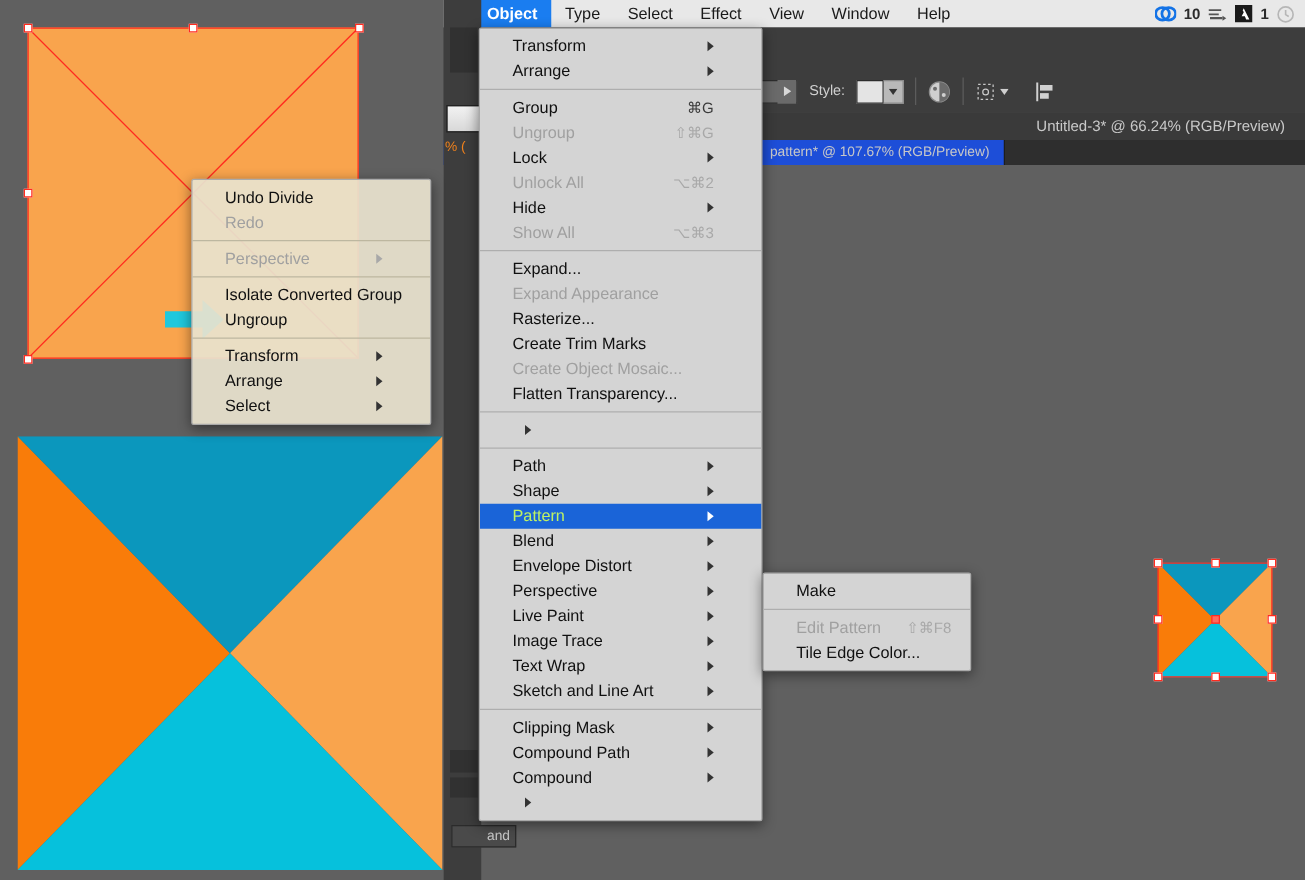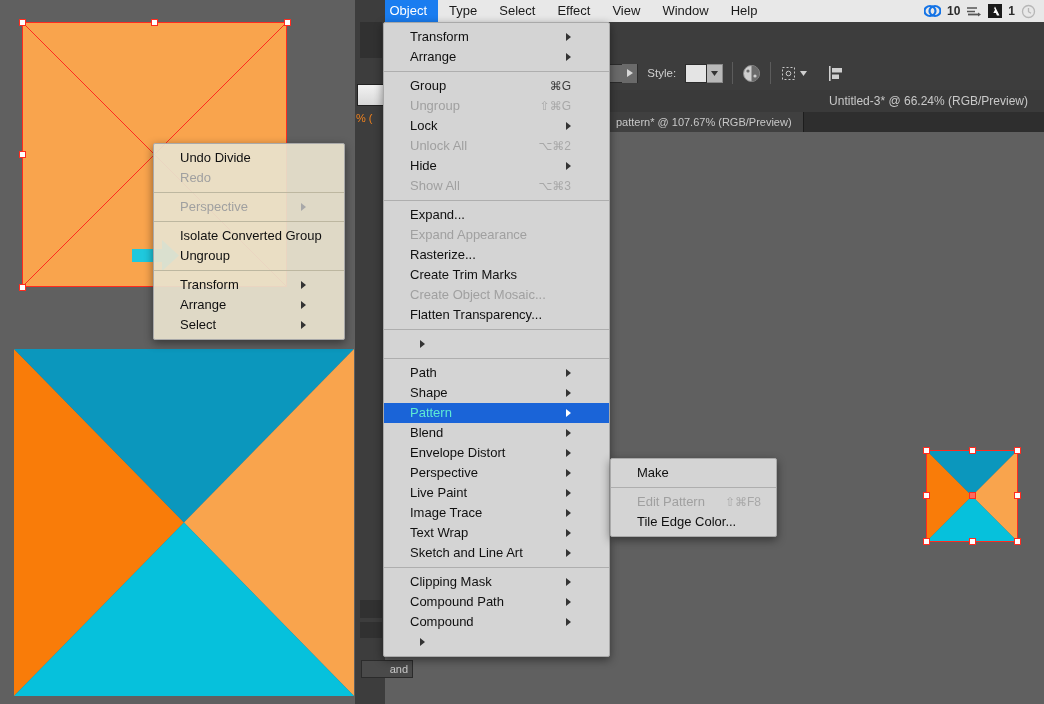--- a/index.html
+++ b/index.html
@@ -47,21 +47,21 @@
   .chrome {
     position:absolute; left:355px; top:0; width:689px; height:704px;
     background:#4b4b4b;
   }
   .menubar {
     position:absolute; left:0; top:0; width:689px; height:22px;
     background:#e8e8e8; display:flex; align-items:center;
     font-size:13px; color:#1a1a1a;
   }
   .menubar .mi { padding:0 11px; line-height:22px; height:22px; white-space:nowrap; }
-  .menubar .mi.active { background:#1a7df0; color:#fff; font-weight:normal; }
+  .menubar .mi.active { background:#1a7df0; color:#fff; font-weight:bold; }
   .menubar .mi.first { padding-left:6px; }
   .menubar .spacer { flex:1; }
   .menubar .tray { display:flex; align-items:center; gap:6px; padding-right:8px; }
   .tray-num { font-size:12px; color:#2b2b2b; font-weight:bold; }
 
   .toolbar-top {
     position:absolute; left:0; top:22px; width:689px; height:34px;
     background:#3d3d3d;
   }
   .control-bar {
@@ -95,21 +95,21 @@
   .title-bar {
     position:absolute; left:0; top:90px; width:689px; height:22px;
     background:#3a3a3a; color:#c9c9c9; font-size:12px;
     display:flex; align-items:center; justify-content:flex-end; padding-right:16px;
   }
   .tab-row {
     position:absolute; left:0; top:112px; width:689px; height:20px;
     background:#2e2e2e; display:flex; align-items:stretch; font-size:11px;
   }
   .doc-tab { display:flex; align-items:center; gap:7px; padding:0 11px; color:#c8c8c8;
-     border-right:1px solid #1d1d1d; background:#404040; white-space:nowrap; }
+     border-right:1px solid #1d1d1d; background:#1d4ed8; white-space:nowrap; }
   .doc-tab .x { font-size:11px; color:#b0b0b0; }
   .canvas-area { position:absolute; left:0; top:132px; width:689px; height:572px; background:#606060; }
 
   
   .panel-strip { position:absolute; left:355px; top:0; width:30px; height:704px; background:#3d3d3d; }
   .strip-dark { position:absolute; background:#313131; }
   .strip-btn { position:absolute; left:361px; top:660px; width:52px; height:18px;
      background:#4a4a4a; border:1px solid #2b2b2b; color:#c8c8c8; font-size:11px;
      display:flex; align-items:center; justify-content:flex-end; padding-right:4px; overflow:hidden; }
   .strip-label { position:absolute; left:357px; top:66px; font-size:11px; color:#f2821c;
@@ -127,21 +127,21 @@
   }
   .menu-item {
     position:relative; height:20px; line-height:20px;
     padding:0 38px 0 26px; white-space:nowrap;
     display:flex; align-items:center;
   }
   .menu-item .txt { flex:1; }
   .menu-item .sc { color:#3a3a3a; font-size:12px; padding-left:20px; }
   .menu-item.disabled { color:#a0a0a0; }
   .menu-item.disabled .sc { color:#a8a8a8; }
-  .menu-item.sel { background:#1a64d8; color:#5eead4;gap:24px; }
+  .menu-item.sel { background:#1a64d8; color:#bef264;gap:24px; }
   .menu-item.sel .arrow { border-left-color:#fff; }
   .arrow {
     width:0;height:0;border-left:5px solid #333;
     border-top:4px solid transparent;border-bottom:4px solid transparent;
     margin-left:10px;
   }
   .arrow.dis { border-left-color:#a8a8a8; }
   .menu-sep { height:1px; background:#aeaeae; margin:4px 0; }
 
   #object-menu { left:383px; top:22px; width:227px; }

